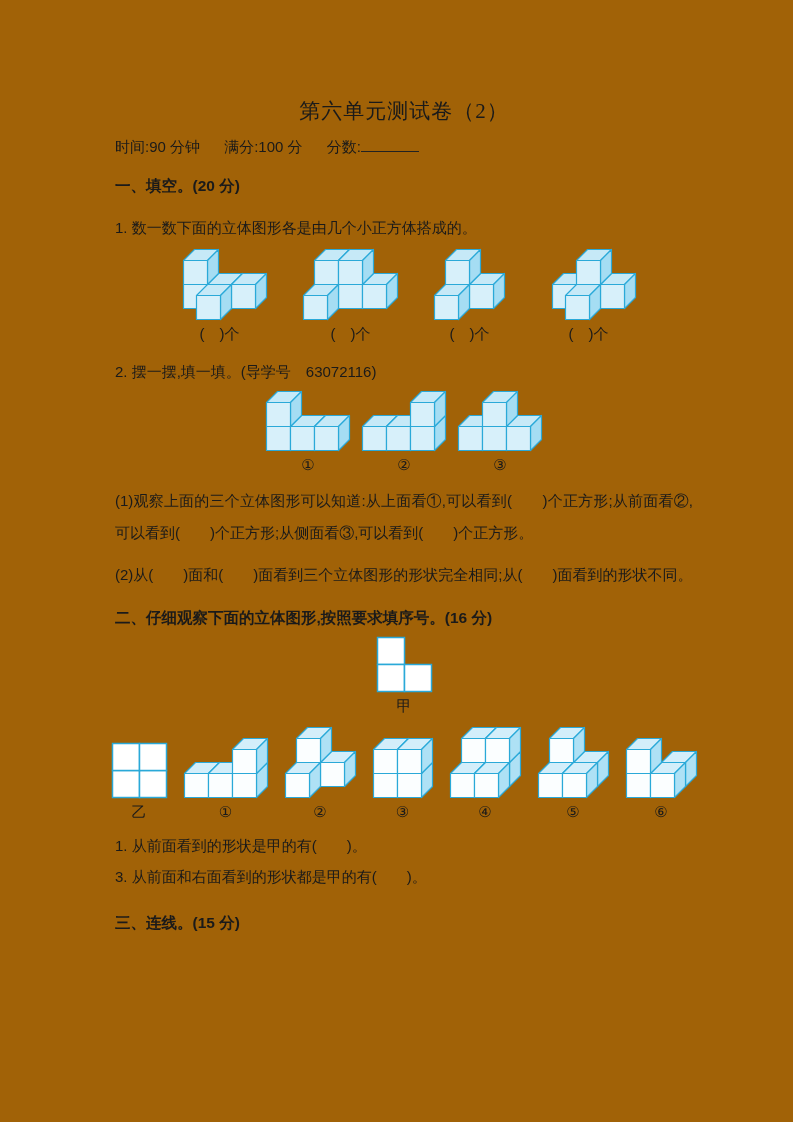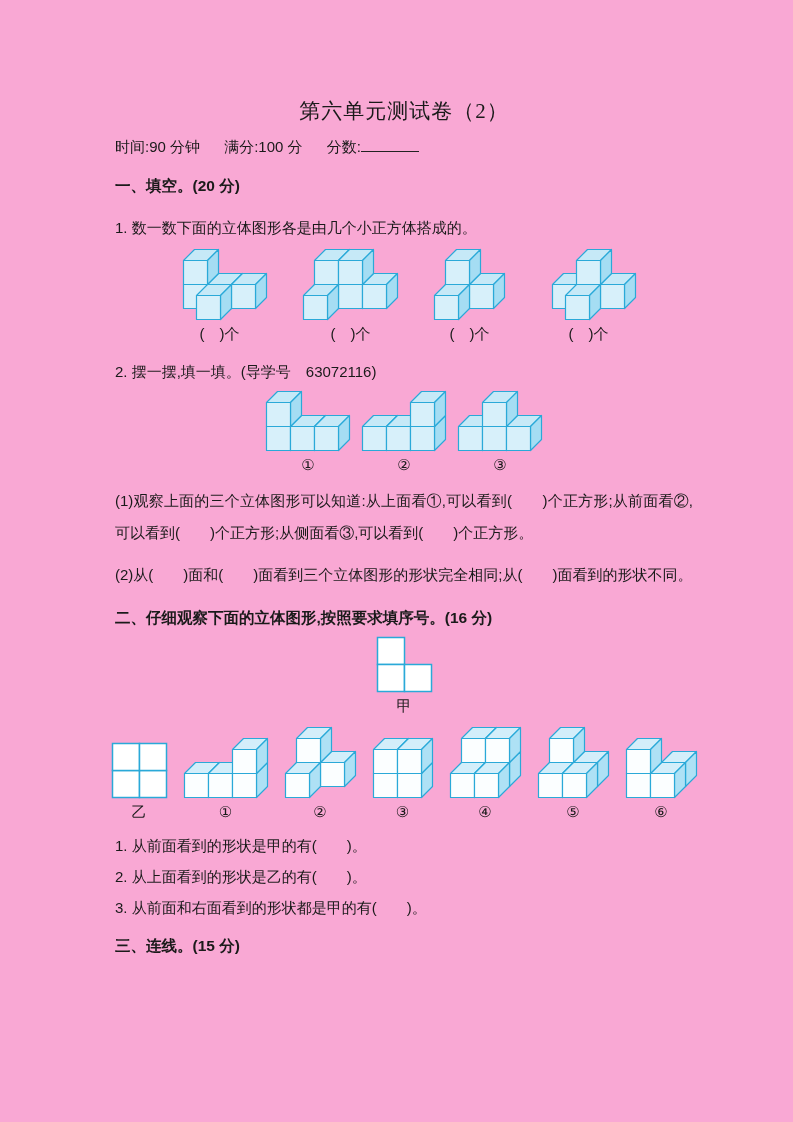--- a/index.html
+++ b/index.html
@@ -1,21 +1,21 @@
 <!DOCTYPE html>
 <html><head>
 <meta charset="utf-8">
 <style>
   html,body{margin:0;padding:0;background:#ffffff;}
   .page{
     position:relative;
     width:793px;height:1122px;
     box-sizing:border-box;
     padding:96px 100px 0 115px;
-    background:#f9a8d4;
+    background:#a16207;
     font-family:"Liberation Sans", sans-serif;
     color:#1a1a1a;
     overflow:hidden;
   }
   .title{
     text-align:center;
     font-family:"Liberation Serif", serif;
     font-size:21px;
     letter-spacing:1px;
     line-height:30px;
@@ -56,21 +56,21 @@
   .figlabel{
     font-size:15px;
     margin-top:3px;
     line-height:20px;
     white-space:nowrap;
   }
   .fig{display:block;line-height:0;}
   .jiacol{margin-top:4px;}
   .items{margin-top:8px;}
   .item{font-size:15px;line-height:31px;}
-  .h3{margin-top:9px;}
+  .h3{margin-top:17px;}
 </style>
 </head>
 <body>
 
 <div class="page">
 
   <div class="title">第六单元测试卷（2）</div>
 
   <div class="info">
     <span>时间:90 分钟</span>
@@ -355,19 +355,18 @@
             <polygon points="1.5,12.5 12.5,1.5 36.5,1.5 25.5,12.5" fill="#d3eefa" stroke="#2aa9d8" stroke-width="1.2" stroke-linejoin="round"></polygon>
             <polygon points="25.5,12.5 36.5,1.5 36.5,25.5 25.5,36.5" fill="#aee1f5" stroke="#2aa9d8" stroke-width="1.2" stroke-linejoin="round"></polygon>
             <polygon points="1.5,12.5 25.5,12.5 25.5,36.5 1.5,36.5" fill="#fbfeff" stroke="#2aa9d8" stroke-width="1.2" stroke-linejoin="round"></polygon>
           </svg></div>
       <div class="figlabel">⑥</div>
     </div>
   </div>
 
   <div class="items">
     <div class="item">1. 从前面看到的形状是甲的有(　　)。</div>
-    <div class="item">2. 从上面看到的形状是乙的有(　　)。</div>
     <div class="item">3. 从前面和右面看到的形状都是甲的有(　　)。</div>
   </div>
 
   <div class="heading h3">三、连线。(15 分)</div>
 
 </div>
 
 </body></html>

